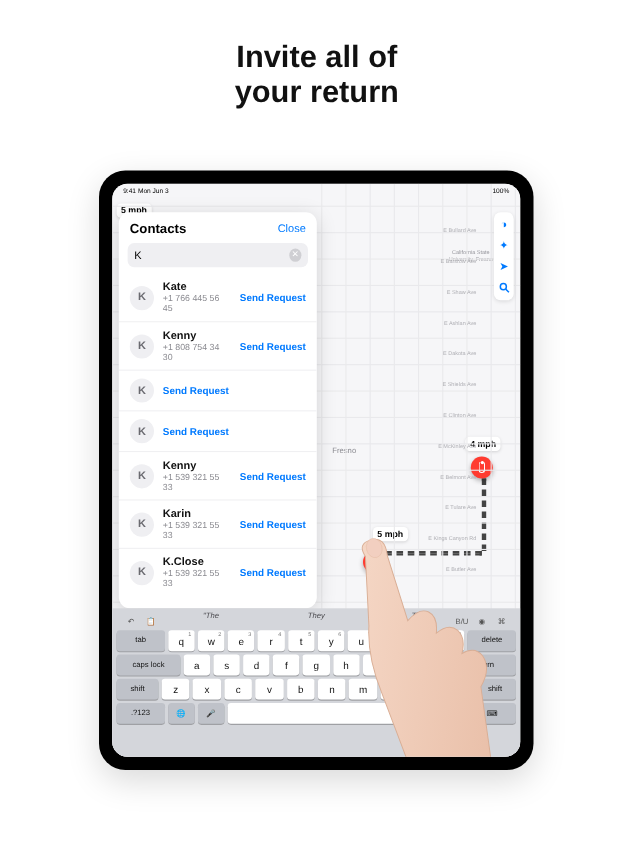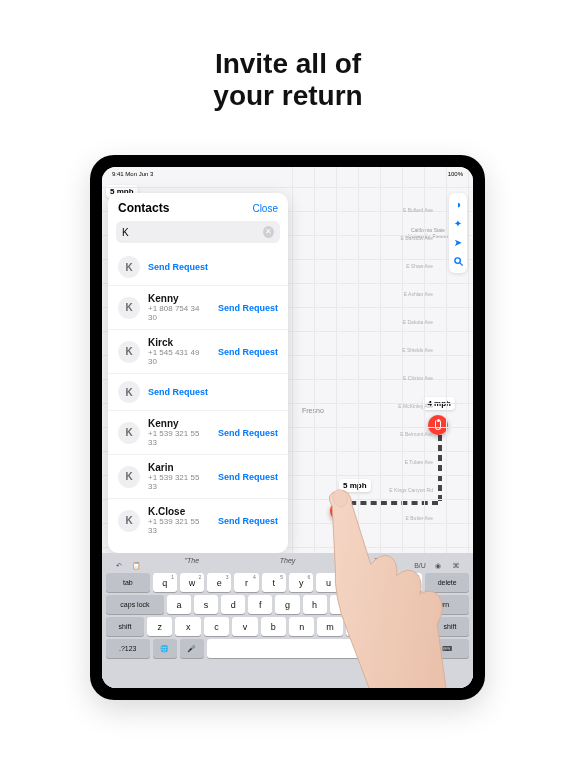--- a/index.html
+++ b/index.html
@@ -1,18 +1,18 @@
 <!DOCTYPE html>
 <html><head>
 <meta charset="utf-8">
 <style>
 * { margin: 0; padding: 0; box-sizing: border-box; font-family: -apple-system, BlinkMacSystemFont, "Segoe UI", Helvetica, Arial, sans-serif; }
 body { background: #fff; width: 576px; height: 768px; overflow: hidden; position: relative; }
 
-.headline { text-align: center; font-size: 28px; font-weight: 700; color: #111; padding-top: 48px; line-height: 1.15; }
+.headline { text-align: center; font-size: 28px; font-weight: 700; color: #111; padding-top: 36px; line-height: 1.15; }
 
 .tablet {
   position: absolute;
   left: 90px; top: 155px;
   width: 395px; height: 545px;
   background: #000; border-radius: 24px;
   padding: 12px;
   box-shadow: 0 10px 30px rgba(0,0,0,0.15);
 }
 .screen {
@@ -214,36 +214,36 @@
         <div class="panel-title">Contacts</div>
         <div class="panel-close">Close</div>
       </div>
       <div class="search">
         <input value="K" style="">
         <div class="clear">✕</div>
       </div>
       <div class="list" id="contact-list">
           <div class="row">
             <div class="avatar">K</div>
+            <div class="info">
+              <div class="name">Kate</div>
+              <div class="phone">+1 766 445 56 45</div>
+            </div>
             <div class="action">Send Request</div>
           </div>
           <div class="row">
             <div class="avatar">K</div>
             <div class="info">
               <div class="name">Kenny</div>
               <div class="phone">+1 808 754 34 30</div>
             </div>
             <div class="action">Send Request</div>
           </div>
           <div class="row">
             <div class="avatar">K</div>
-            <div class="info">
-              <div class="name">Kirck</div>
-              <div class="phone">+1 545 431 49 30</div>
-            </div>
             <div class="action">Send Request</div>
           </div>
           <div class="row">
             <div class="avatar">K</div>
             <div class="action">Send Request</div>
           </div>
           <div class="row">
             <div class="avatar">K</div>
             <div class="info">
               <div class="name">Kenny</div>

